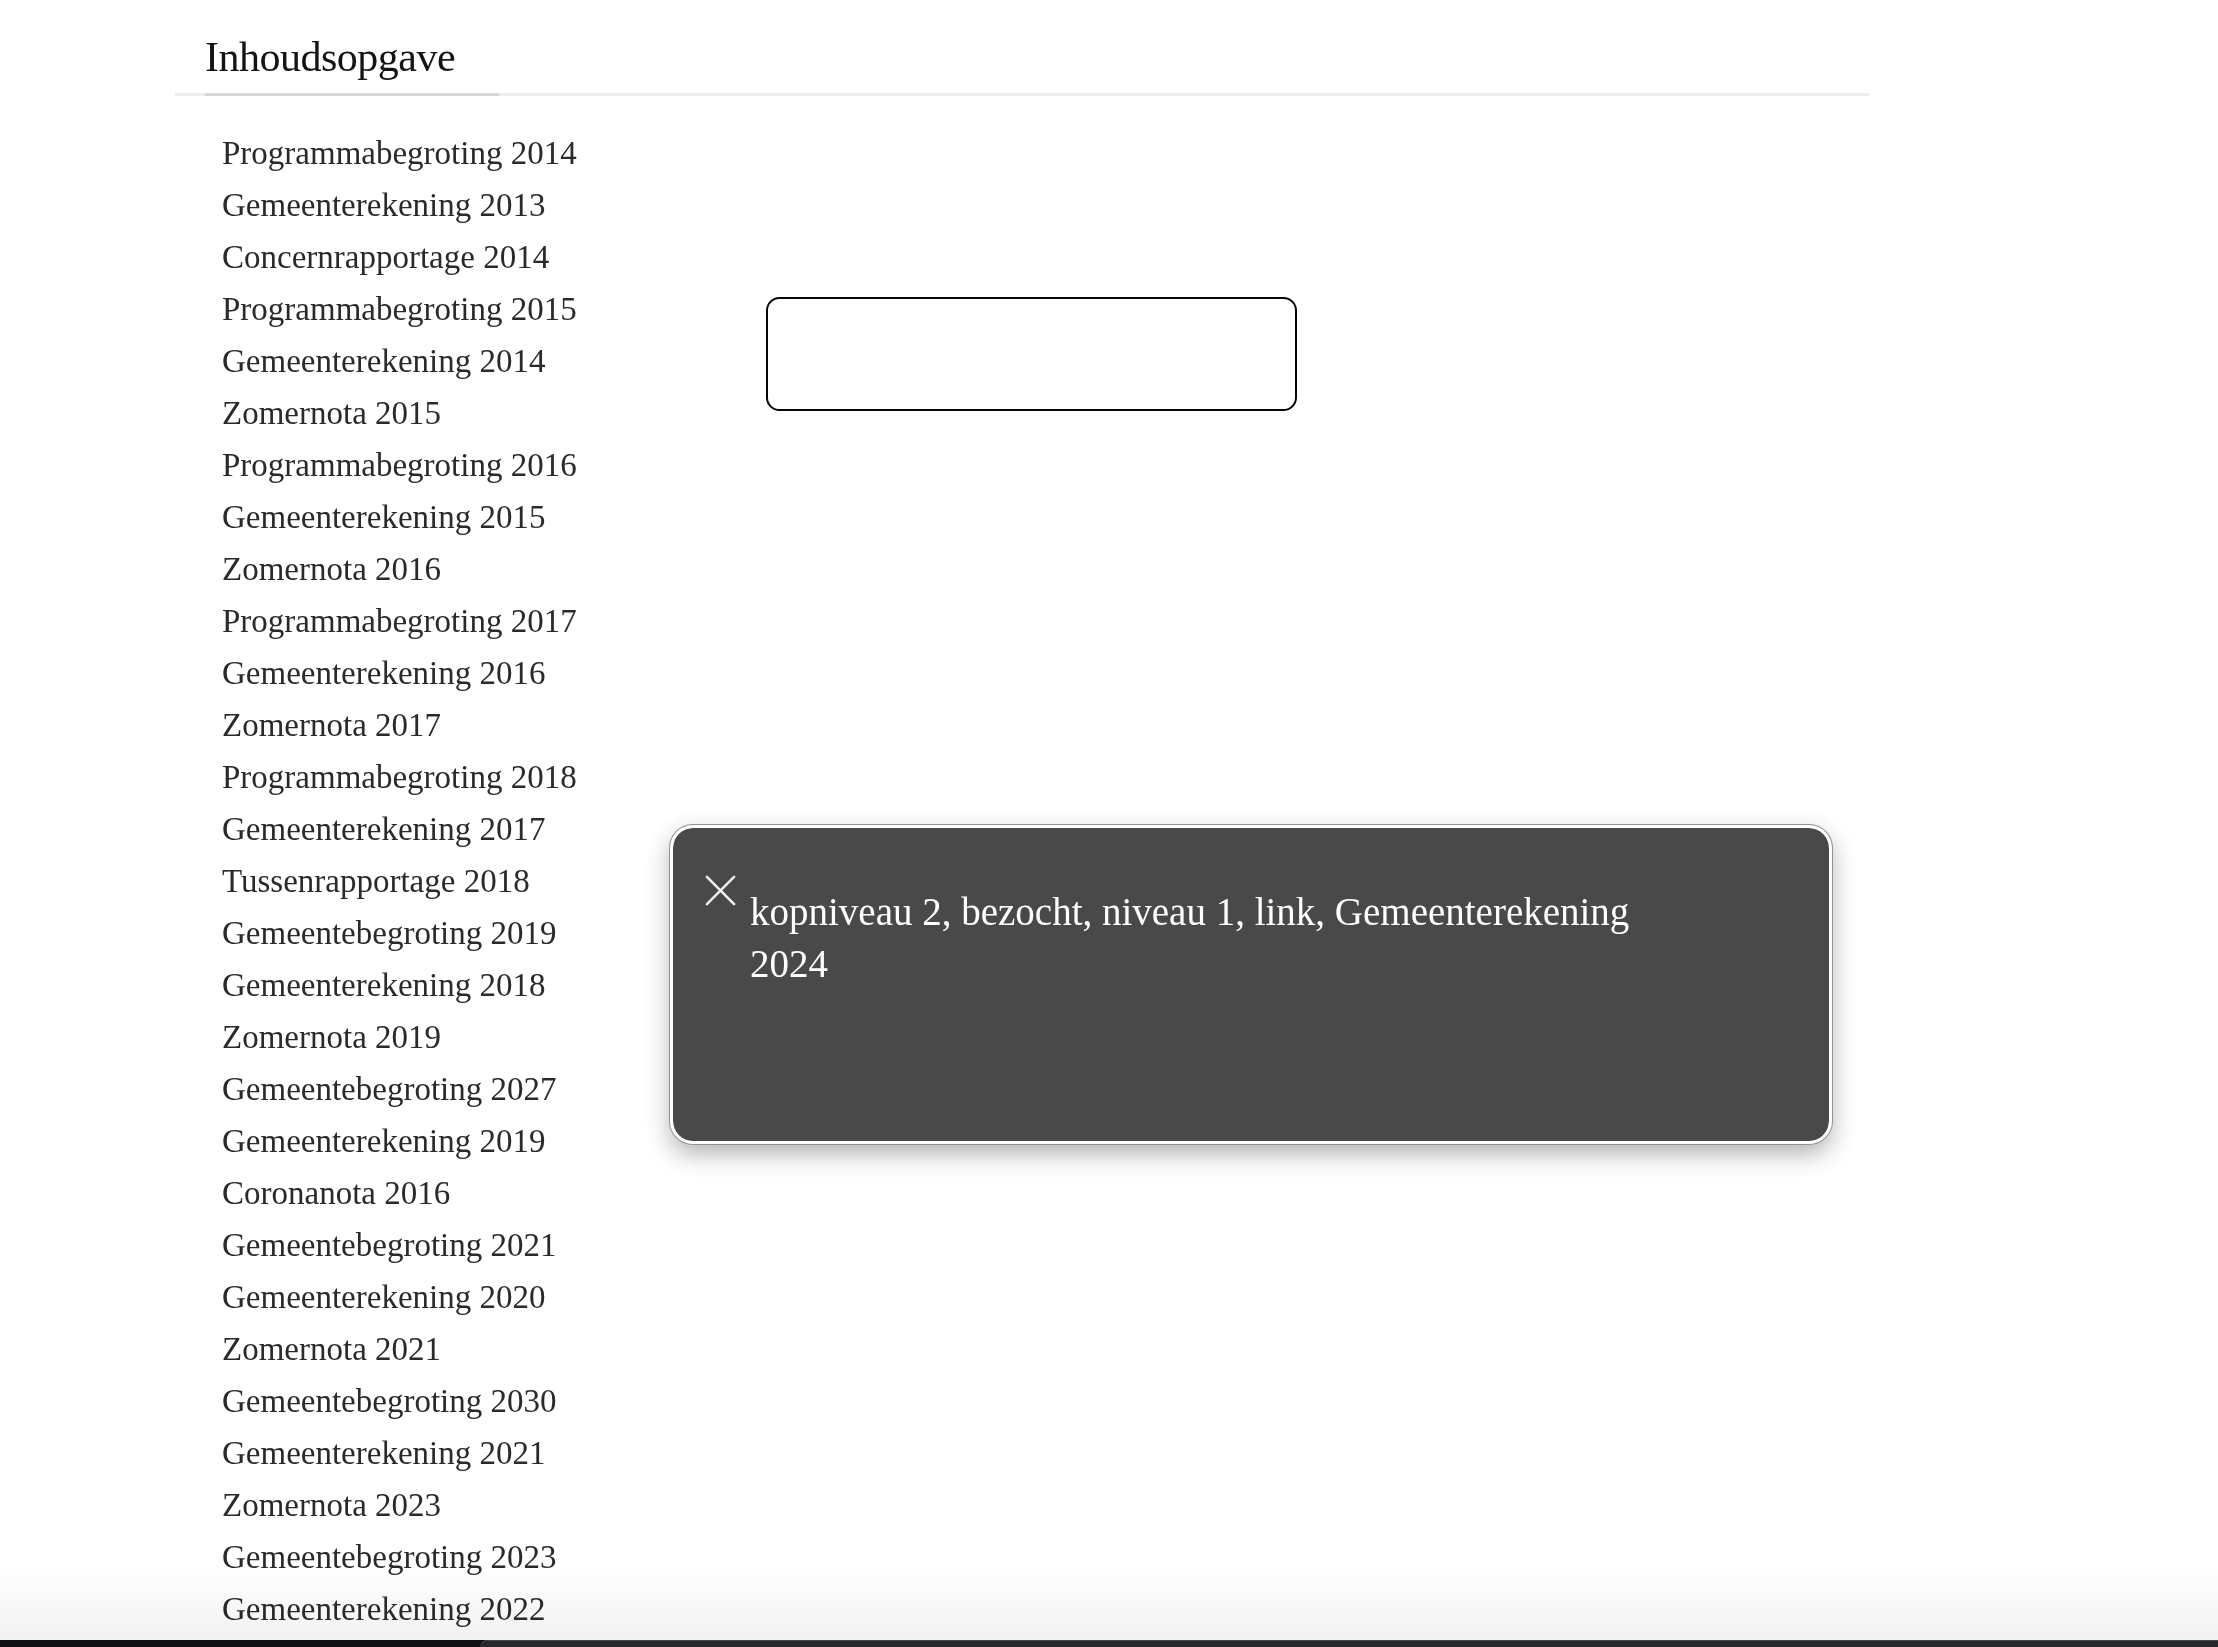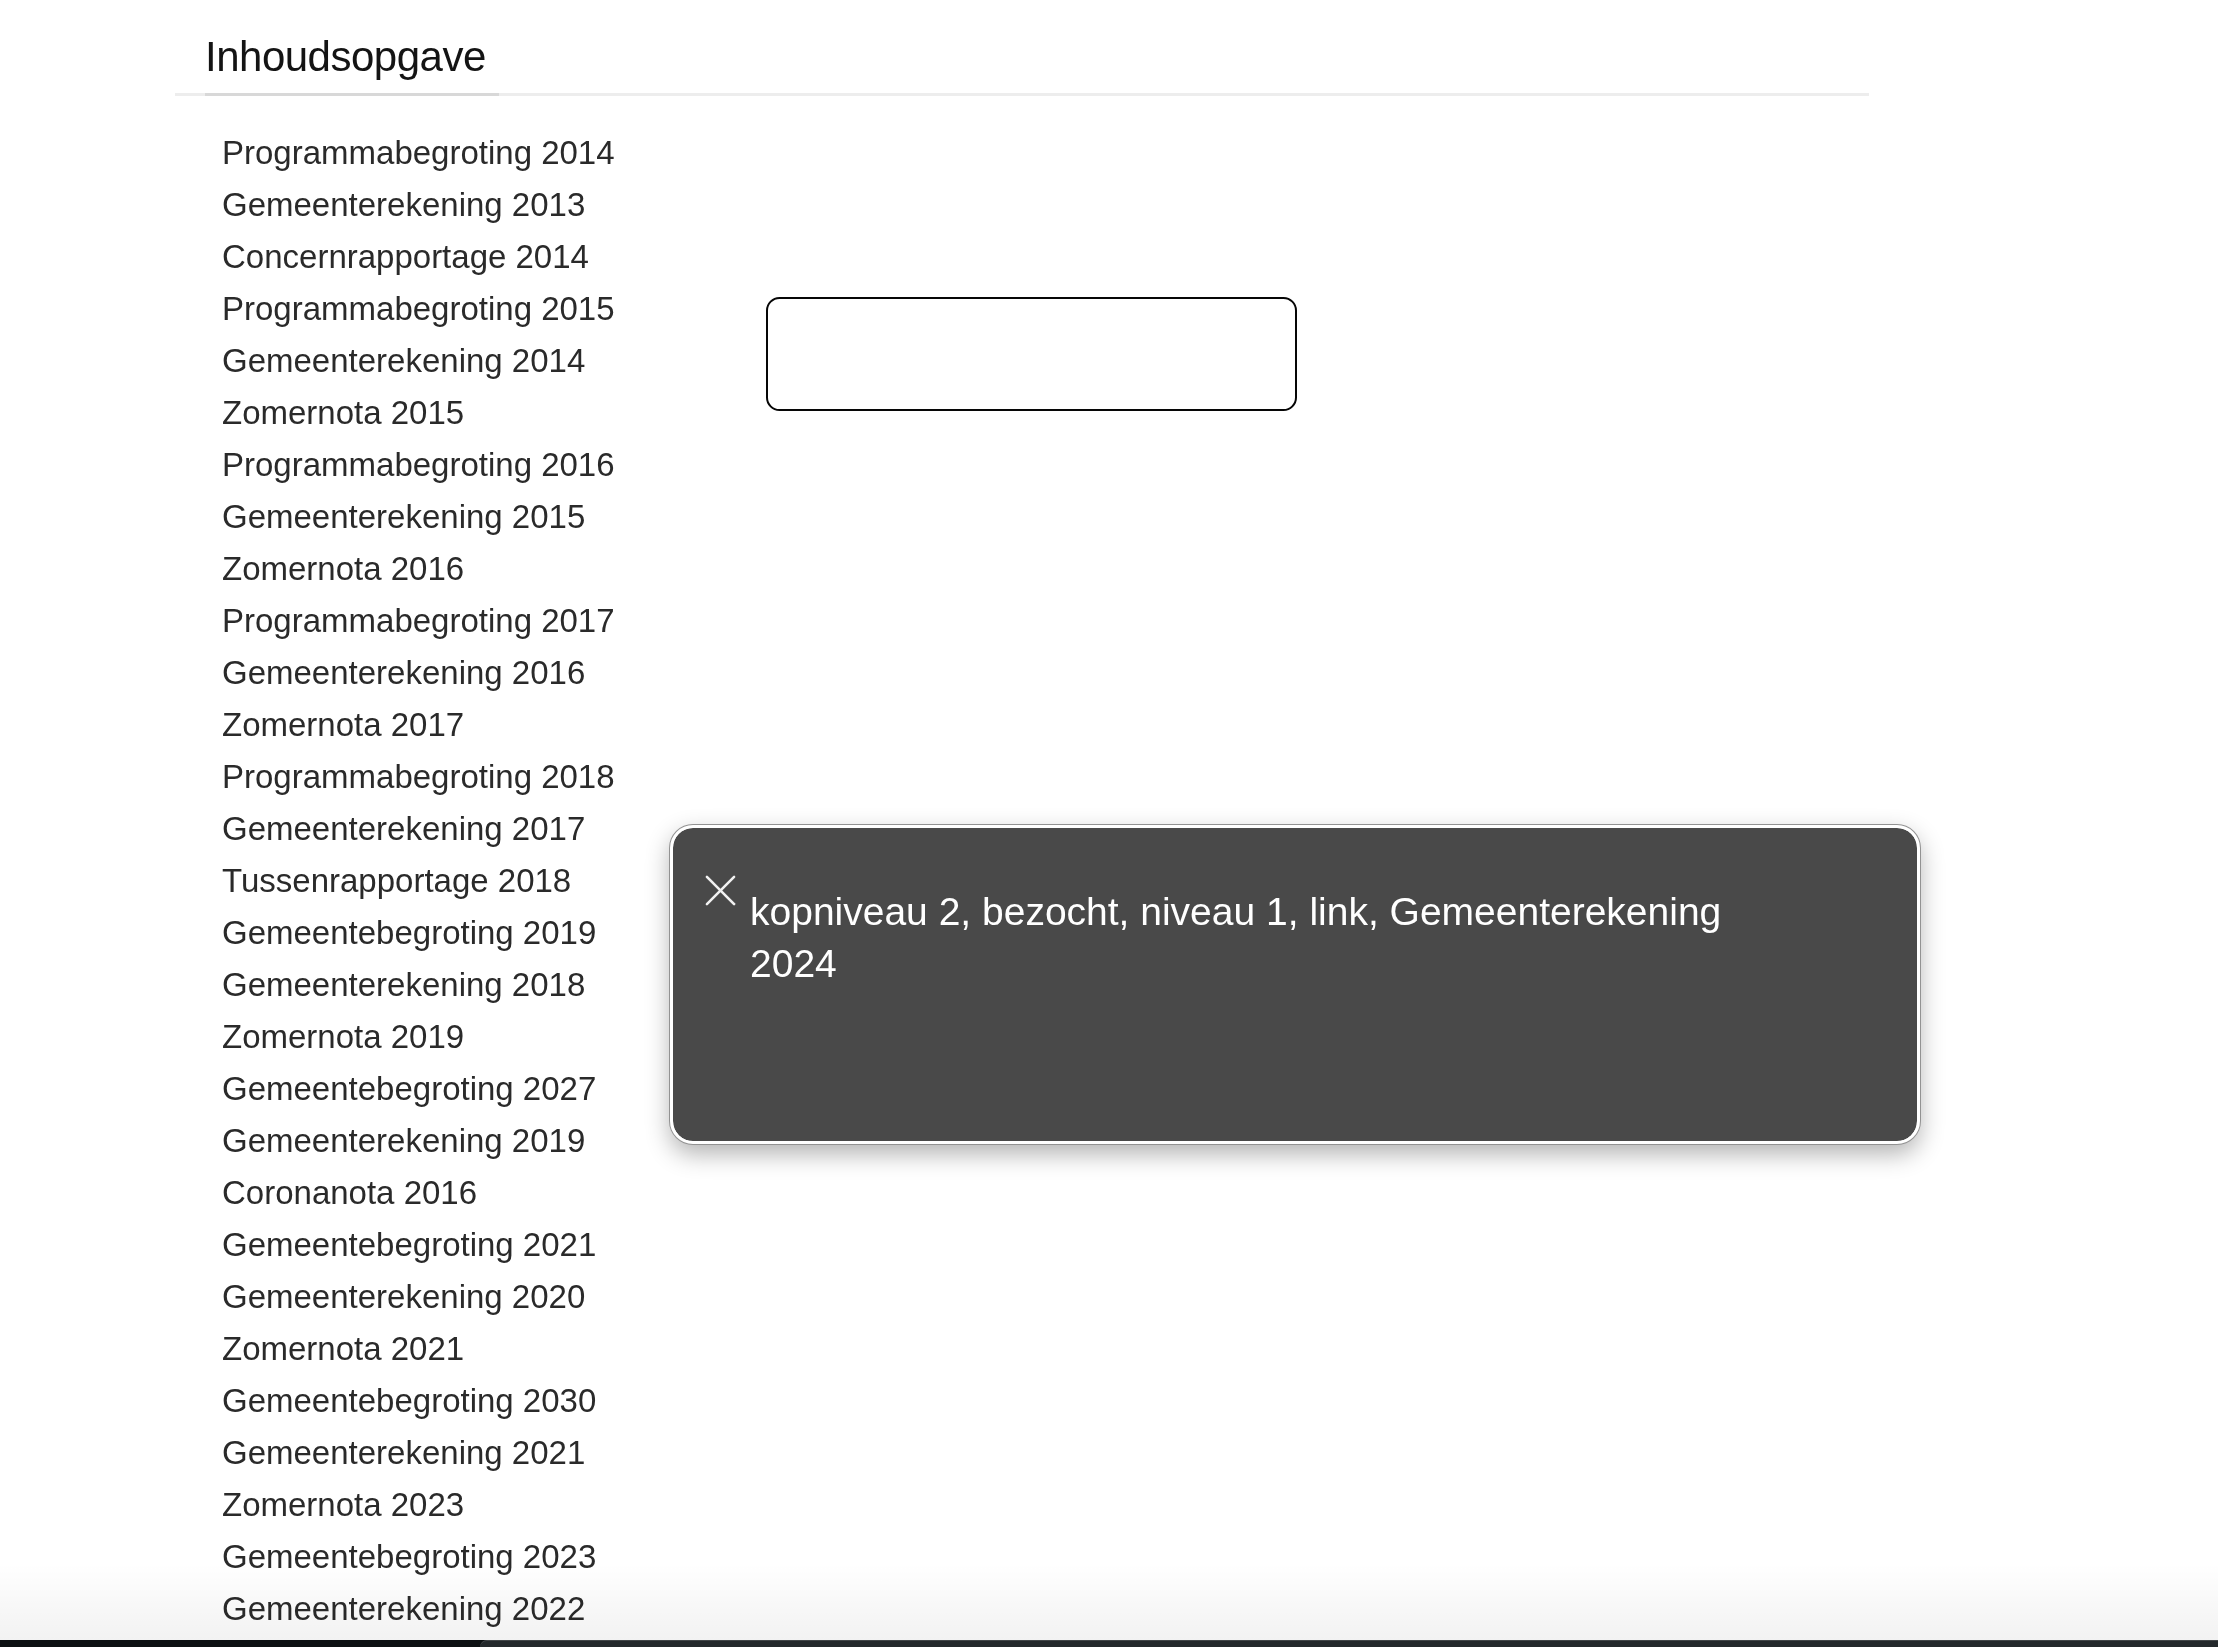--- a/index.html
+++ b/index.html
@@ -2,21 +2,21 @@
 <html><head>
 <meta charset="utf-8">
 <style>
   html, body { margin: 0; padding: 0; background: #ffffff; }
   .screen {
     position: relative;
     width: 2219px;
     height: 1647px;
     overflow: hidden;
     background: #ffffff;
-    font-family: Liberation Sans, sans-serif;
+    font-family: Liberation Serif, serif;
   }
 
   
   .page-title {
     position: absolute;
     left: 205px;
     top: 33px;
     margin: 0;
     font-size: 42px;
     font-weight: 500;
@@ -73,21 +73,21 @@
     border-radius: 13.5px;
     box-sizing: border-box;
     background: transparent;
   }
 
   
   .vo-caption {
     position: absolute;
     left: 670px;
     top: 825px;
-    width: 1250px;
+    width: 1162px;
     height: 319px;
     box-sizing: border-box;
     background: #494949;
     background-clip: padding-box;
     border: 3.9px solid #ffffff;
     border-radius: 23px;
     box-shadow: 0 0 0 1px #929292, 0 9.7px 25px rgba(0,0,0,0.30);
   }
   .vo-close {
     position: absolute;

